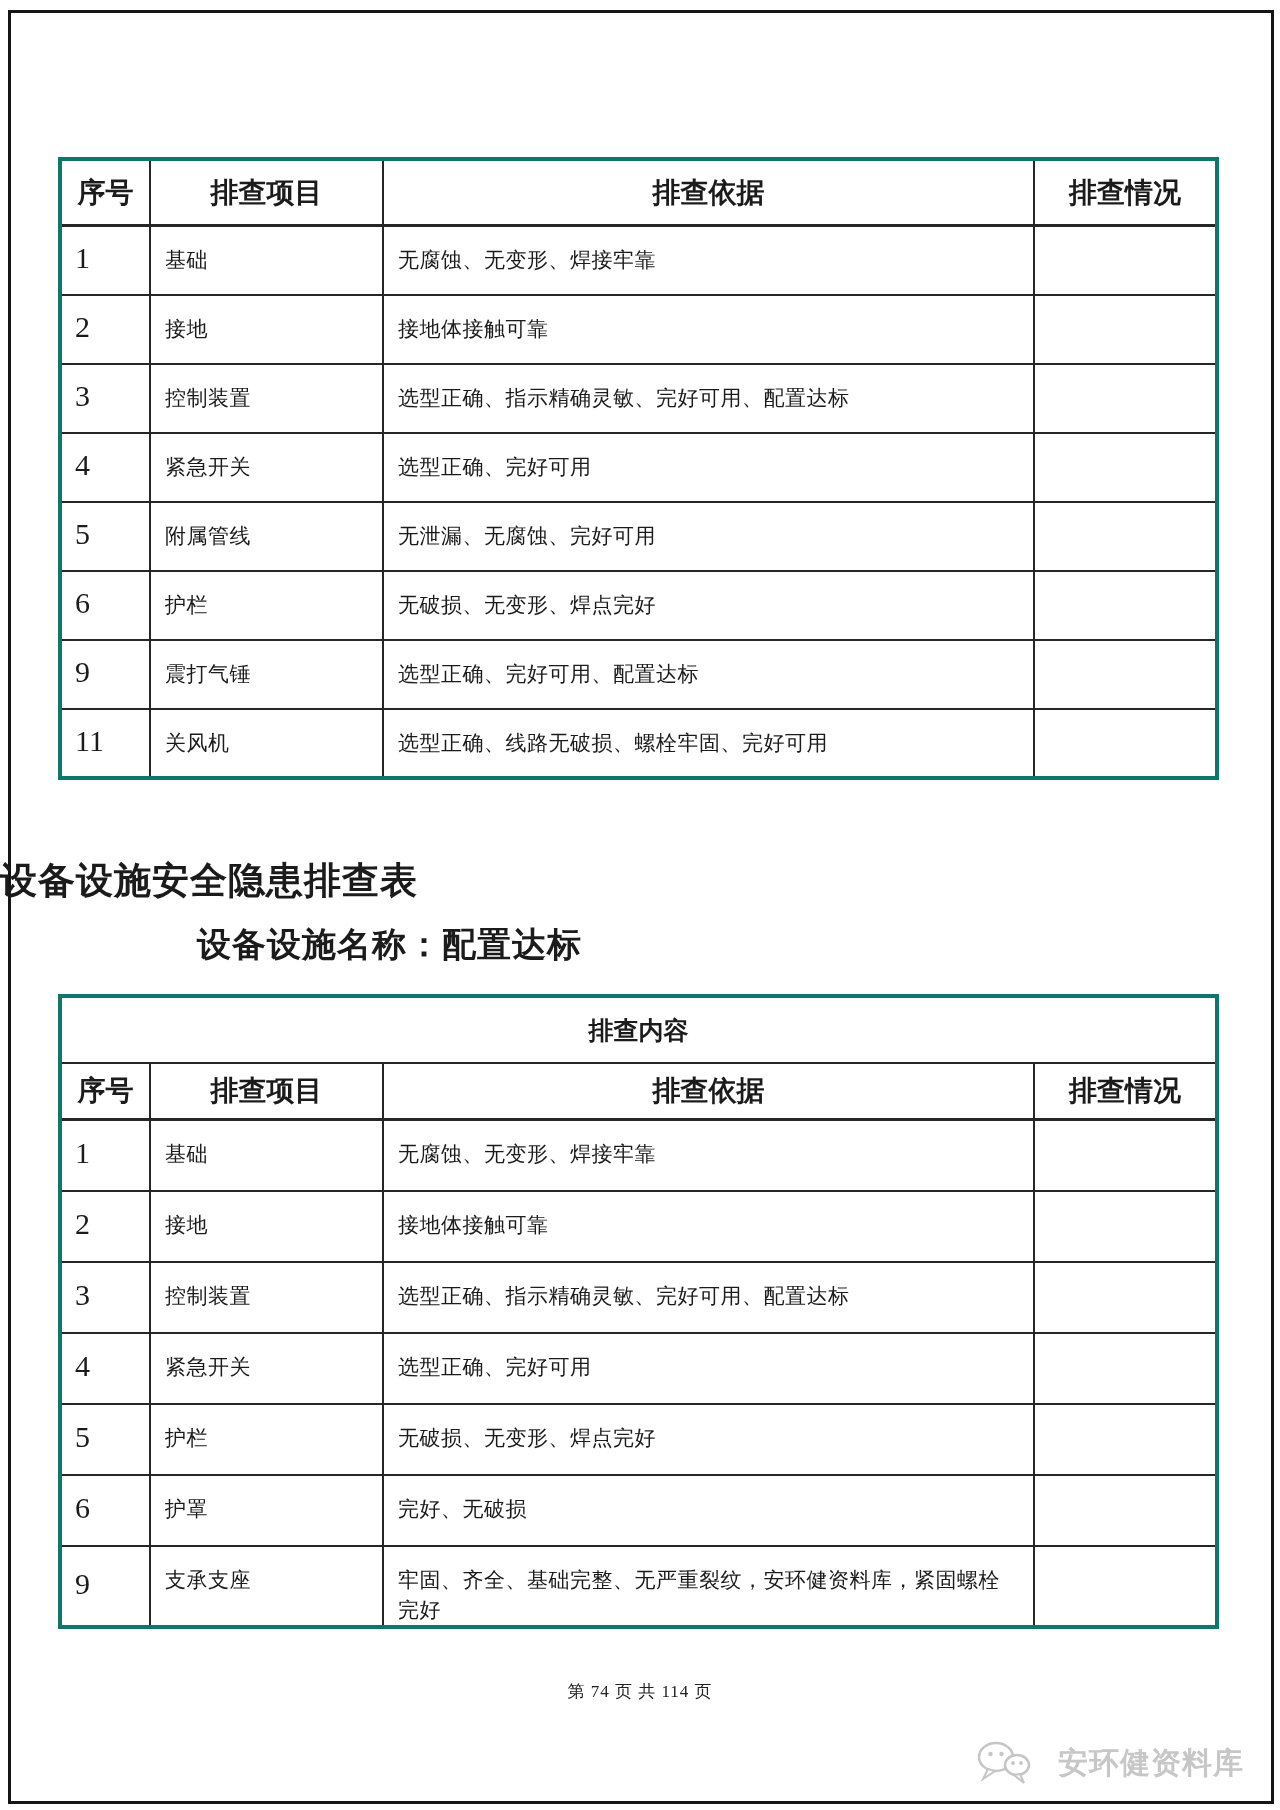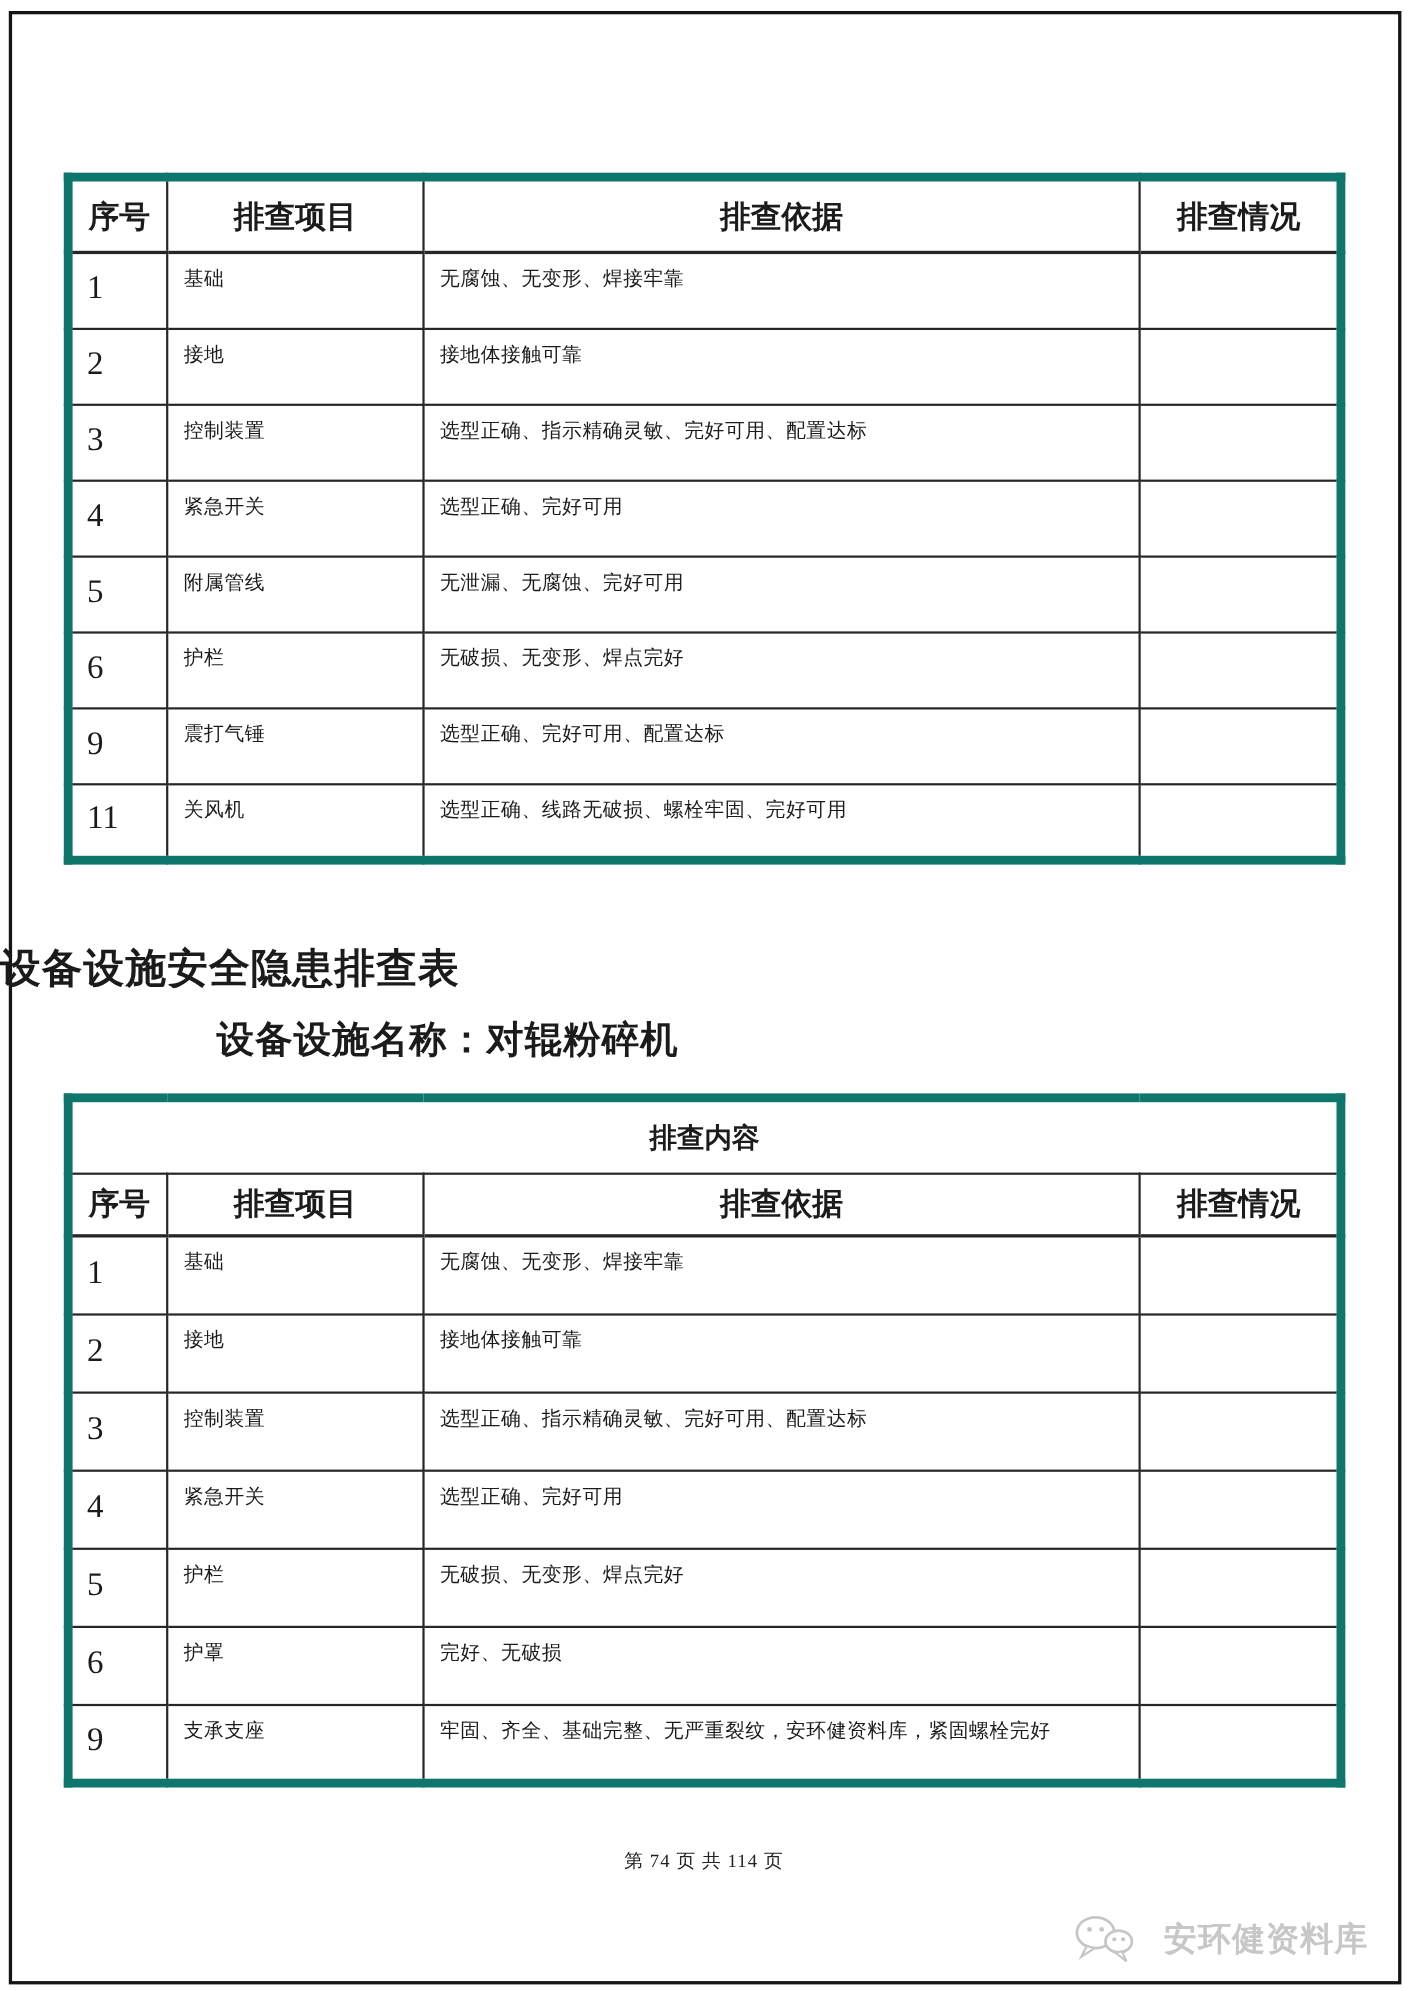--- a/index.html
+++ b/index.html
@@ -8,41 +8,41 @@
     font-family:"Liberation Serif","DejaVu Serif",serif; color:#1b1b1b;
     overflow:hidden;
   }
   .page-frame {
     position:absolute; left:8px; top:10px; right:6px; bottom:6px;
     border:3px solid #151515; pointer-events:none;
   }
   table.inspect {
     position:absolute; left:58px; width:1157px;
     border-collapse:collapse; table-layout:fixed;
-    border:8px solid #0f766e;
+    border:4px solid #0f766e;
   }
   #table1 { top:157px; }
   #table2 { top:994px; }
   .inspect td, .inspect th { border:2px solid #262626; overflow:hidden; }
   .inspect th {
     font-weight:bold; font-size:28px; text-align:center; vertical-align:middle;
     padding:0; border-bottom-width:3px;
   }
   th.section-head { font-size:25px; height:64px; border-bottom-width:2px; }
   tr.colhead-1 th { height:63px; }
   tr.colhead-2 th { height:54px; }
   #table1 tr.data-row { height:69px; }
   #table2 tr.data-row { height:71px; }
   td.c-no {
     font-size:30px; vertical-align:middle; text-align:left;
     padding:0 0 4px 13px;
   }
   td.c-item, td.c-basis {
-    font-size:18px; vertical-align:top; line-height:30px;
-    padding:7px 20px 0 14px; letter-spacing:0.5px;
+    font-size:21px; vertical-align:top; line-height:30px;
+    padding:18px 20px 0 14px; letter-spacing:0.5px;
   }
   td.c-status { padding:0; }
   .doc-title {
     position:absolute; top:856px; left:0; width:100%; 
     font-size:37px; font-weight:bold; letter-spacing:1px;
   }
   .device-name {
     position:absolute; top:922px; left:197px;
     font-size:34px; font-weight:bold; letter-spacing:1px;
   }
@@ -123,21 +123,21 @@
   <tr class="data-row">
     <td class="c-no">11</td>
     <td class="c-item">关风机</td>
     <td class="c-basis">选型正确、线路无破损、螺栓牢固、完好可用</td>
     <td class="c-status"></td>
   </tr>
 </tbody>
   </table>
 
 <div class="doc-title">设备设施安全隐患排查表</div>
-<div class="device-name">设备设施名称：对辊粉碎机</div>
+<div class="device-name">设备设施名称：配置达标</div>
 
 <table class="inspect" id="table2">
   <colgroup>
       <col style="width:90px">
       <col style="width:233px">
       <col style="width:651px">
       <col style="width:183px">
     </colgroup>
   <tbody>
       <tr>

